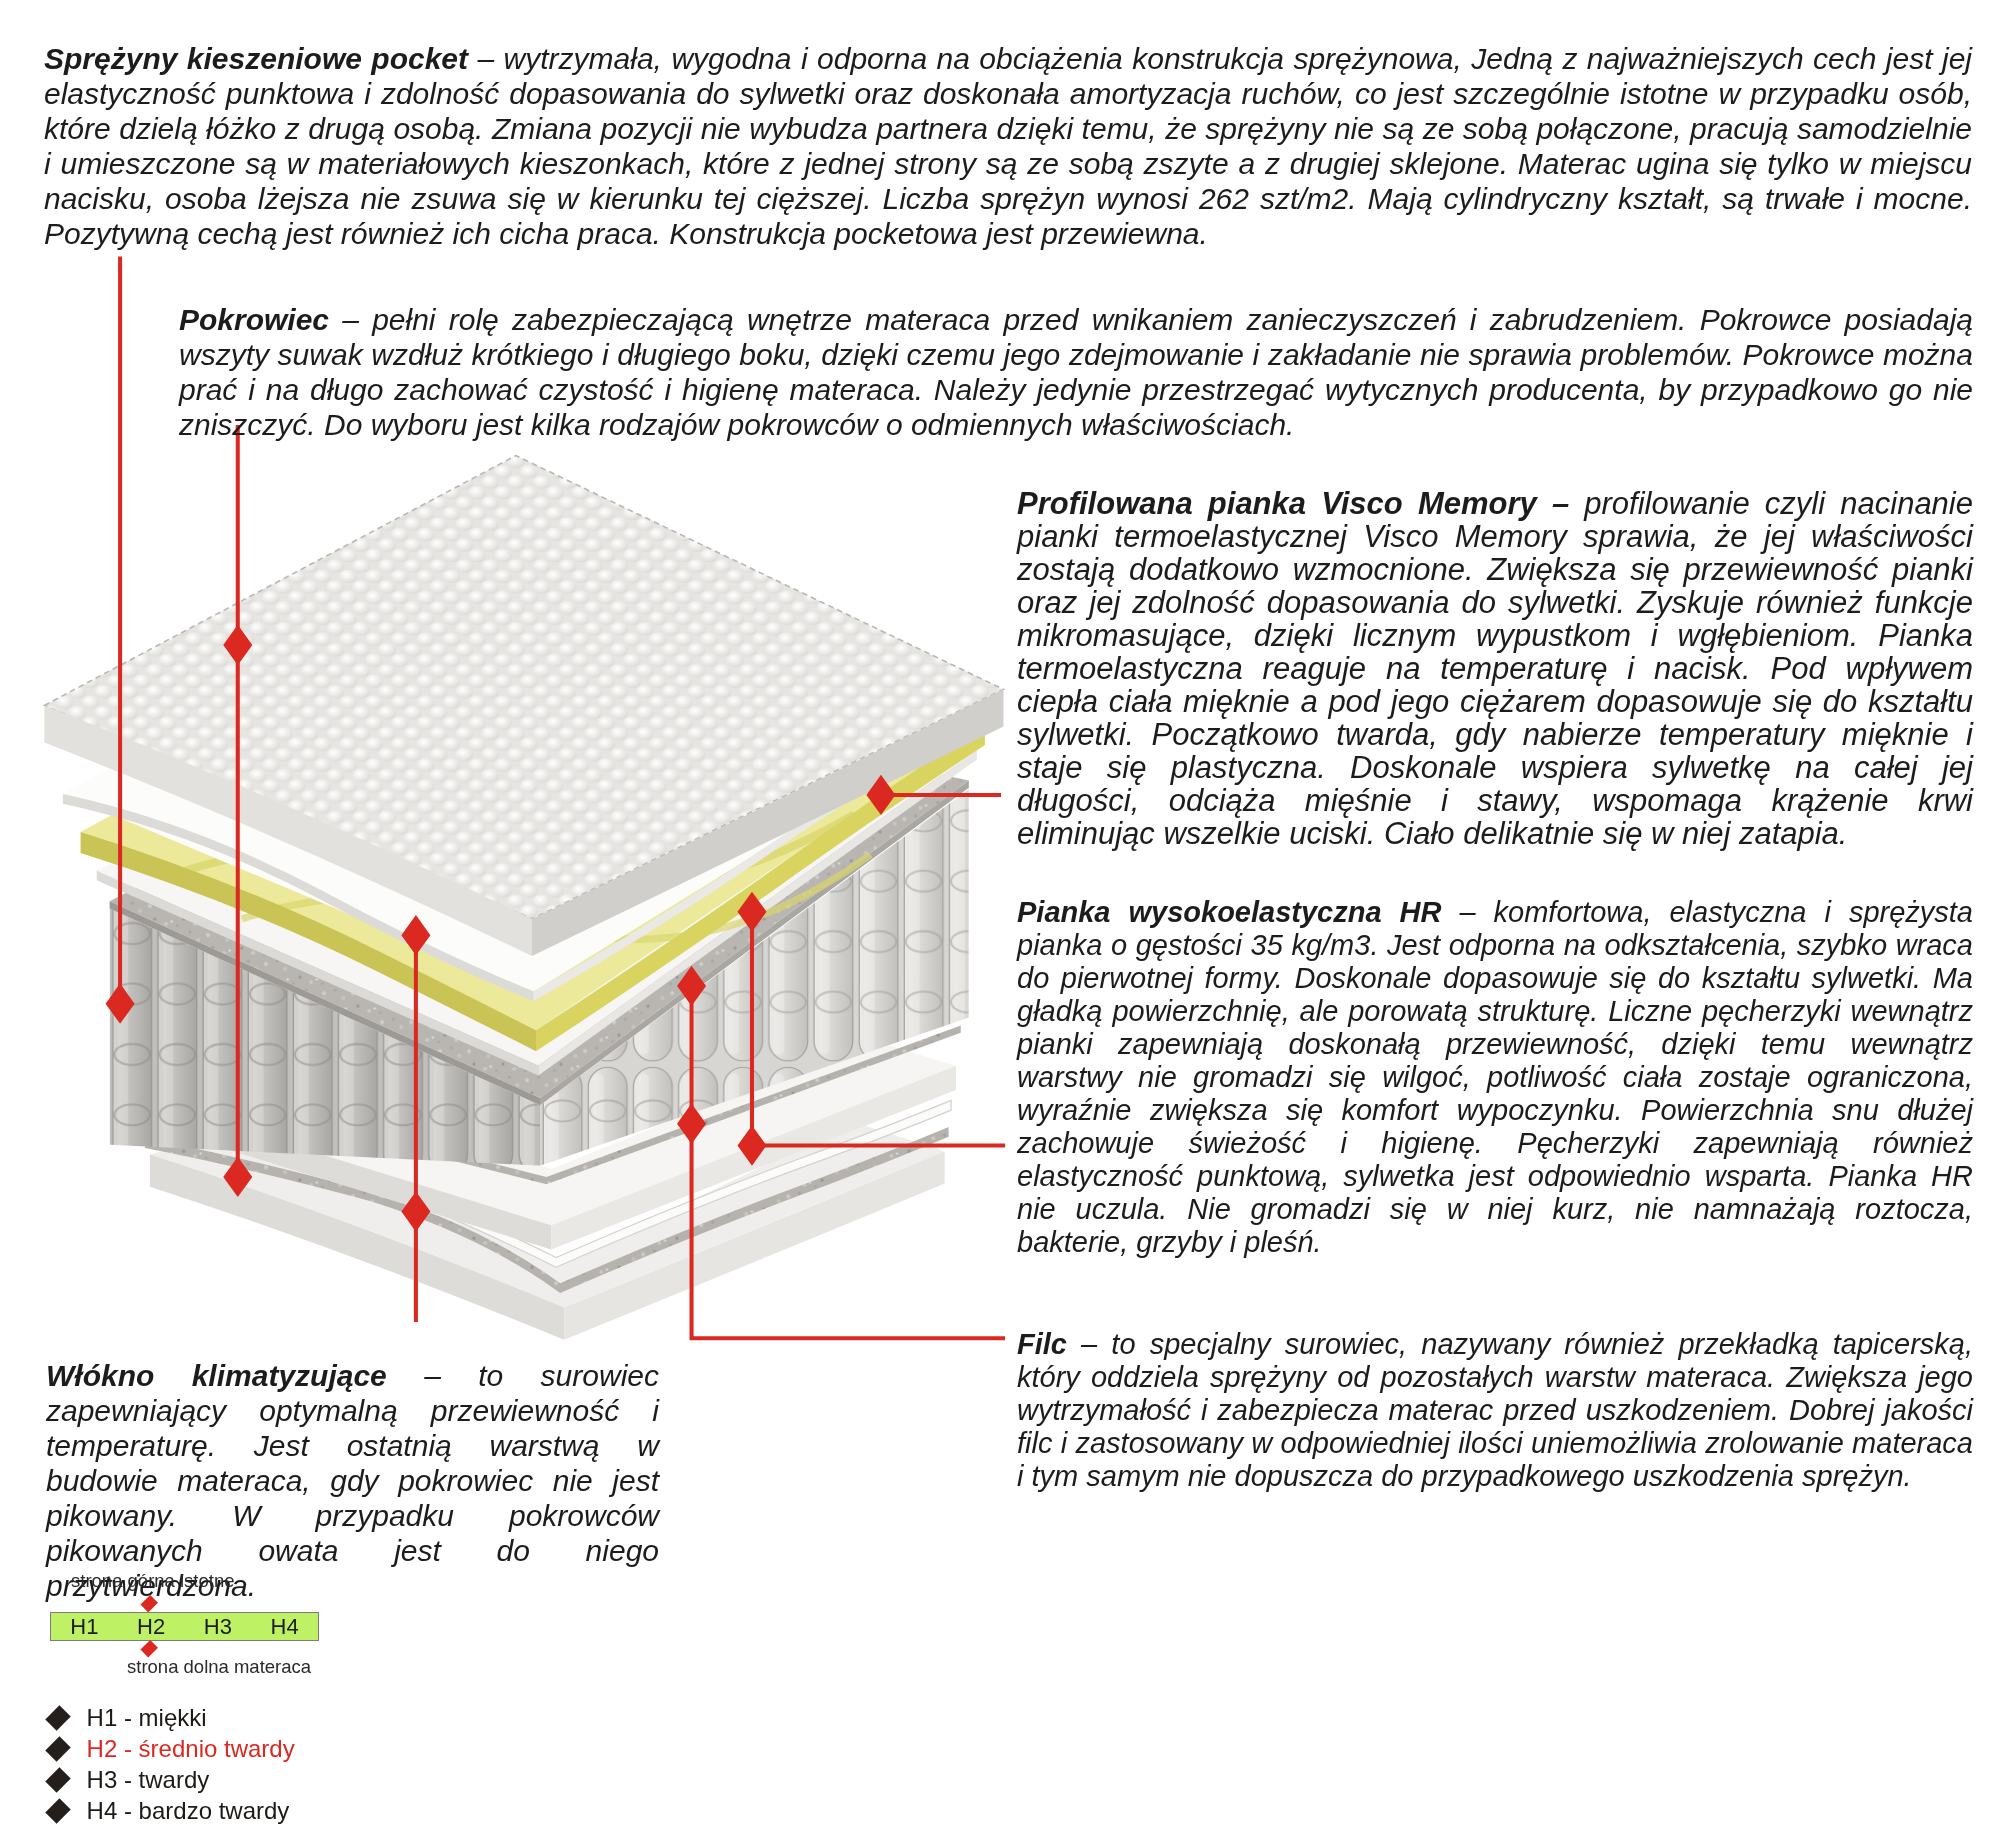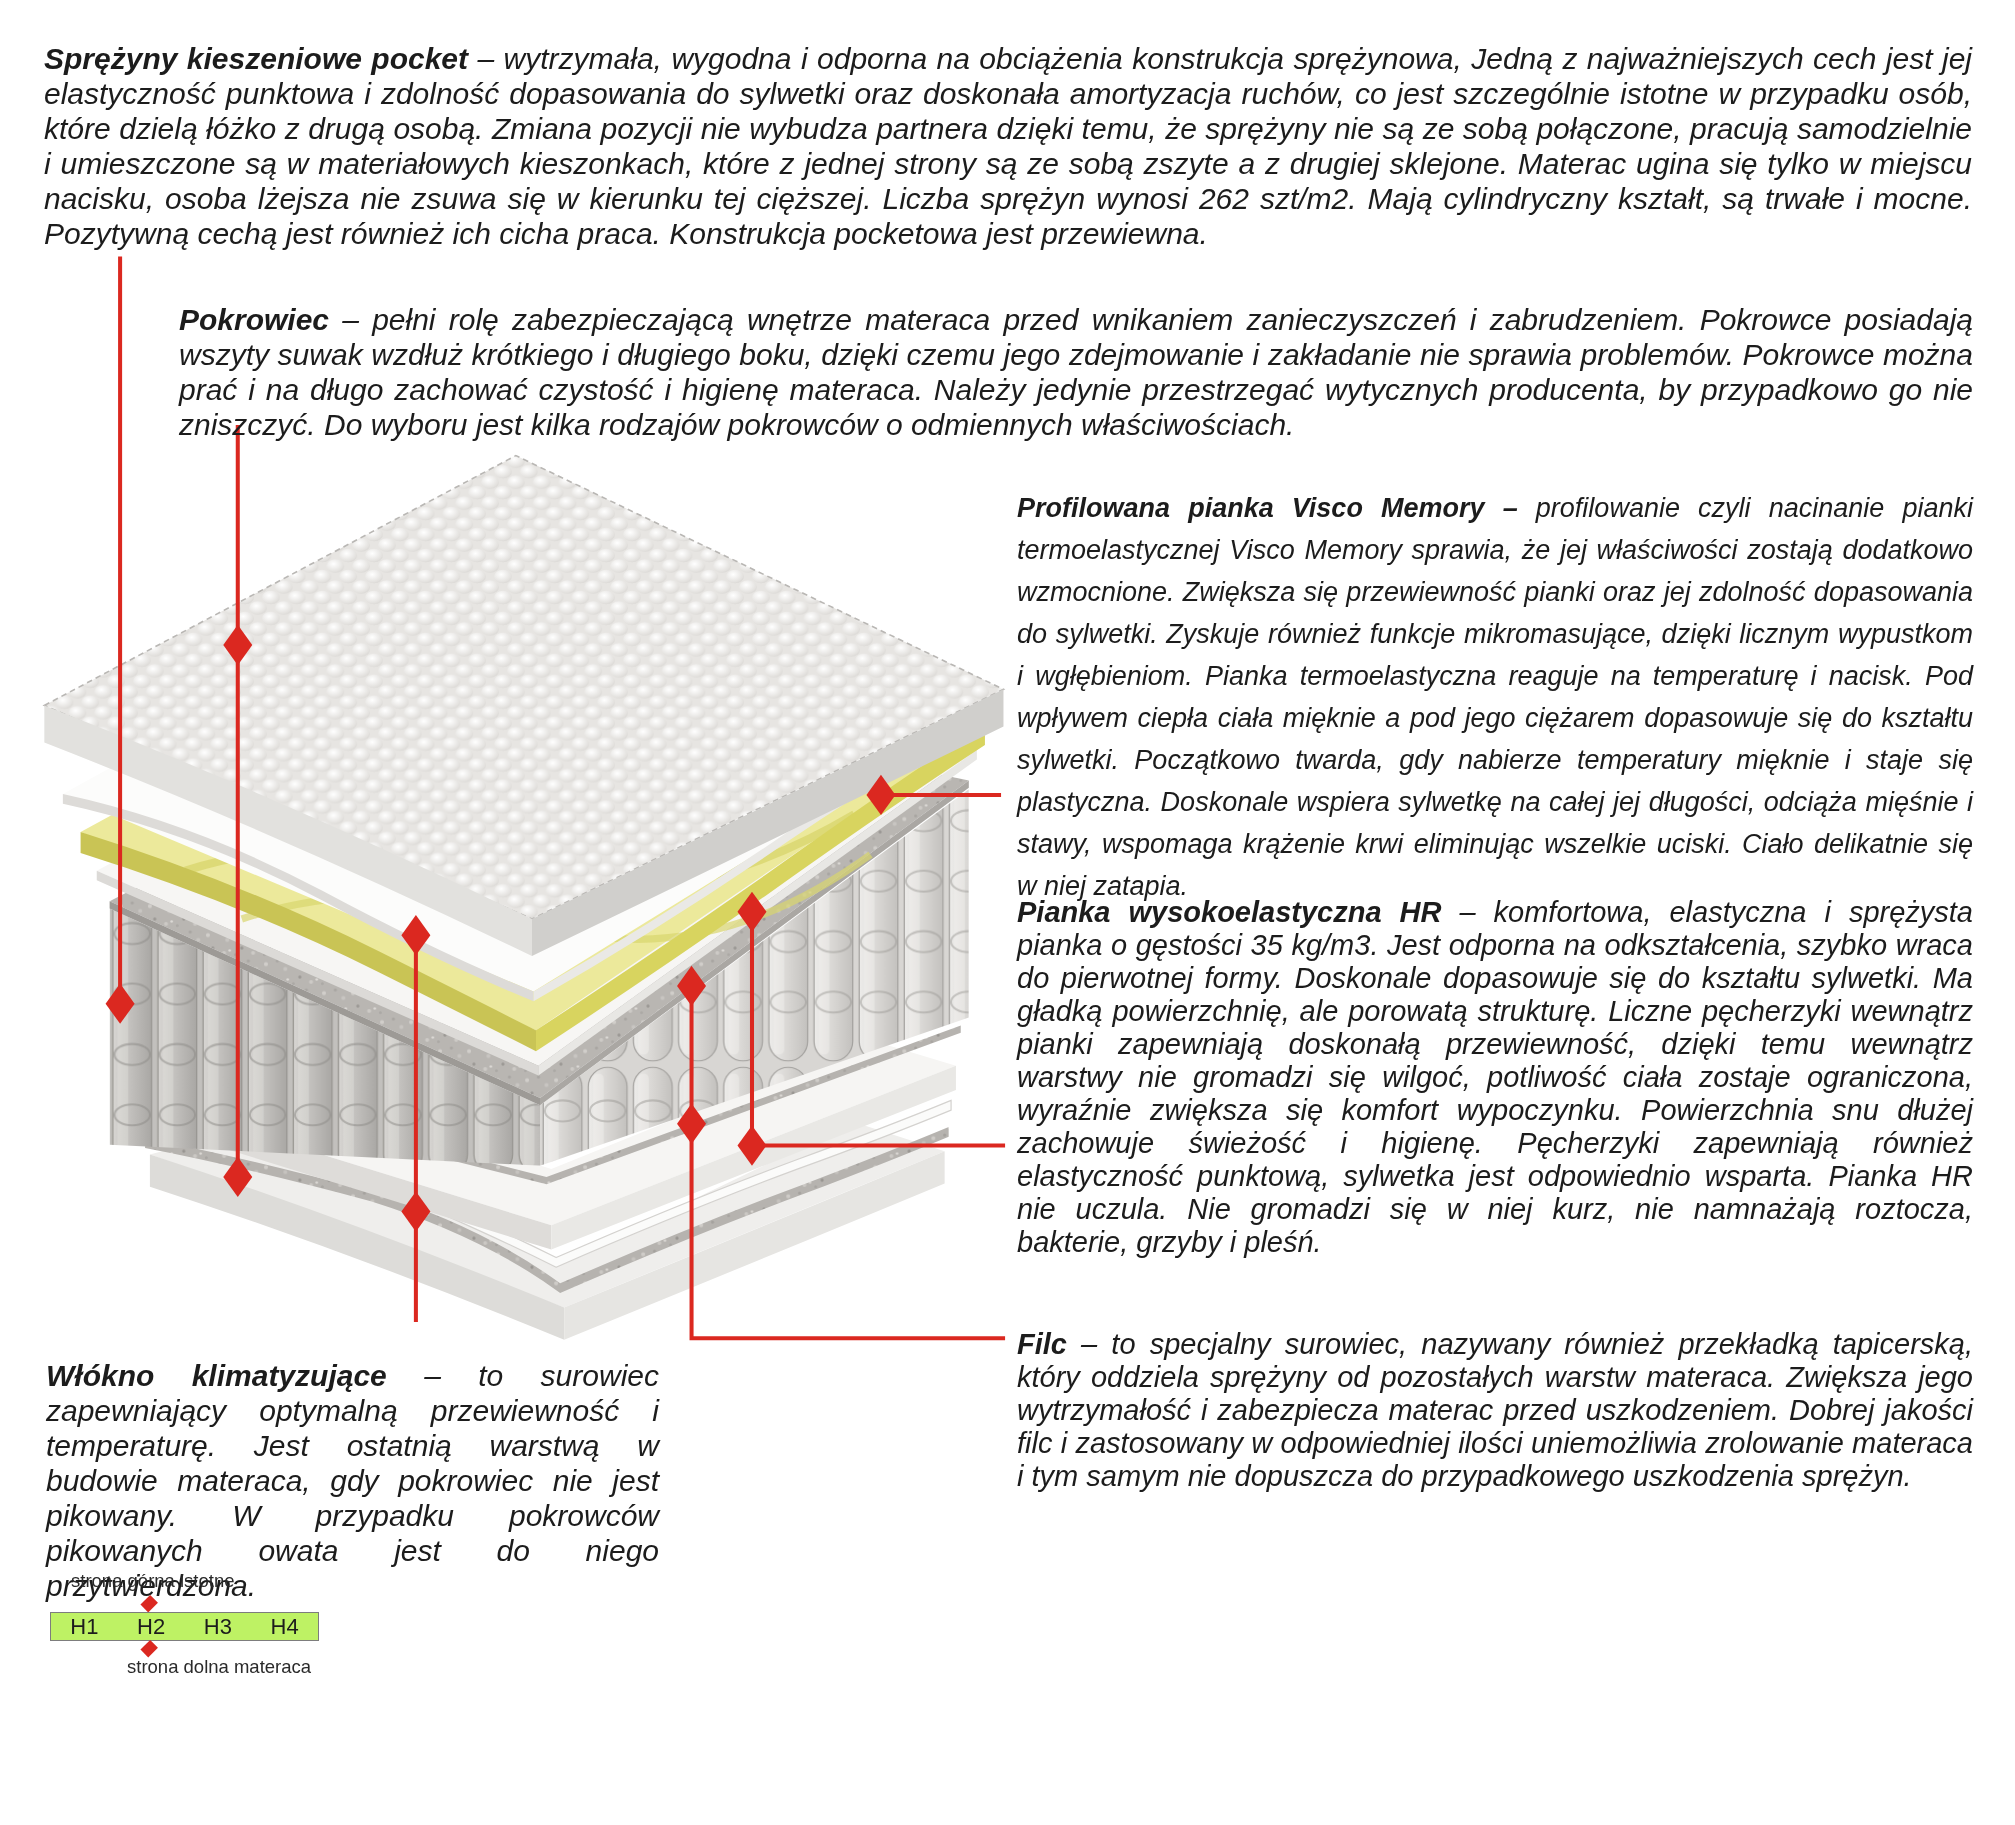--- a/index.html
+++ b/index.html
@@ -2,21 +2,21 @@
 <html style="--accent: #DB2820; --text: #1C1C1C; --yellow-layer: #ECE99B; --yellow-side: #D5D05C; --felt-grey: #B6B3AF; --layer-white: #F4F3F1;font-size:13px"><head>
 <meta charset="utf-8">
 <style>
   html,body{margin:0;padding:0;background:#fff;overflow:hidden;}
   .page{position:relative;width:2015px;height:1826px;background:#fff;
         font-family:"Liberation Sans","DejaVu Sans",sans-serif;color:var(--text,#1c1c1c);}
   .para{position:absolute;text-align:justify;color:var(--text,#1c1c1c);font-style:italic;}
   .para b{font-weight:bold;}
   .p-springs{left:44px;top:11.3px;width:1928px;font-size:30px;line-height:35px;}
   .p-cover{left:179px;top:272px;width:1794px;font-size:30px;line-height:35px;}
-  .p-visco{left:1017px;top:459px;width:956px;font-size:27px;line-height:42px;margin-top:28px;}
+  .p-visco{left:1017px;top:459px;width:956px;font-size:31px;line-height:33px;margin-top:28px;}
   .p-hr{left:1017px;top:867px;width:956px;font-size:29px;line-height:33px;}
   .p-felt{left:1017px;top:1299px;width:956px;font-size:29px;line-height:33px;}
   .p-fiber{left:46px;top:1328px;width:613px;font-size:30px;line-height:35px;}
   svg.diagram{position:absolute;left:0;top:0;}
   
   .small-label{position:absolute;font-size:18.5px;color:#2a2a2a;}
   .lbl-top{left:71px;top:1570px;}
   .lbl-bottom{left:95px;top:1656px;margin-left:32px;}
   .hbox{position:absolute;left:50px;top:1612px;width:267px;height:27px;border:1.6px solid #7d7d7d;
         display:flex;align-items:center;justify-content:space-around;background:#bef264;}
@@ -205,15 +205,33 @@
   <div class="hbox">
     <span>H1</span>
     <span>H2</span>
     <span>H3</span>
     <span>H4</span>
   </div>
 
   <div class="mini-diamond md-bottom"></div>
   <div class="small-label lbl-bottom">strona dolna materaca</div>
 
+  <div class="legend">
+    <div class="legend-row">
+      <div class="legend-diamond"></div>
+      <span style="color:#1d1a16">H1 - miękki</span>
+    </div>
+    <div class="legend-row">
+      <div class="legend-diamond"></div>
+      <span style="color:#DB2820">H2 - średnio twardy</span>
+    </div>
+    <div class="legend-row">
+      <div class="legend-diamond"></div>
+      <span style="color:#1d1a16">H3 - twardy</span>
+    </div>
+    <div class="legend-row">
+      <div class="legend-diamond"></div>
+      <span style="color:#1d1a16">H4 - bardzo twardy</span>
+    </div>
+  </div>
 
 </div>
 
 
 </body></html>

